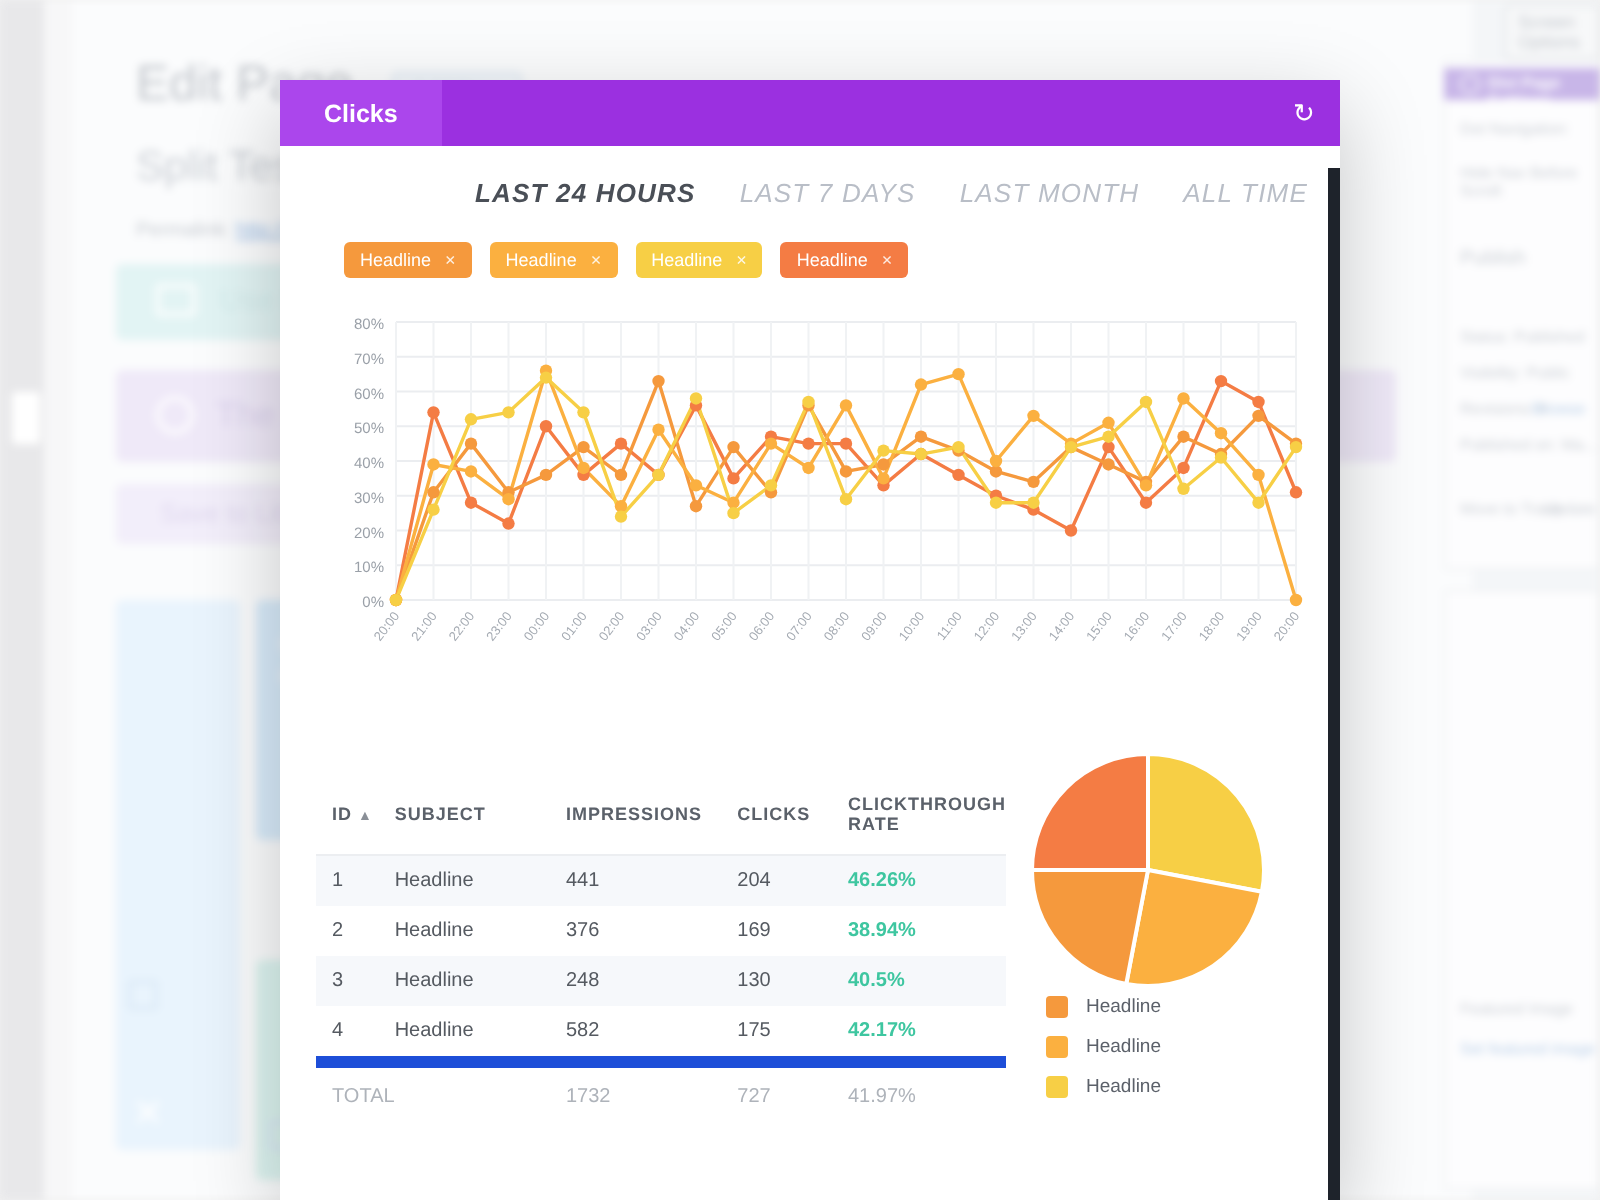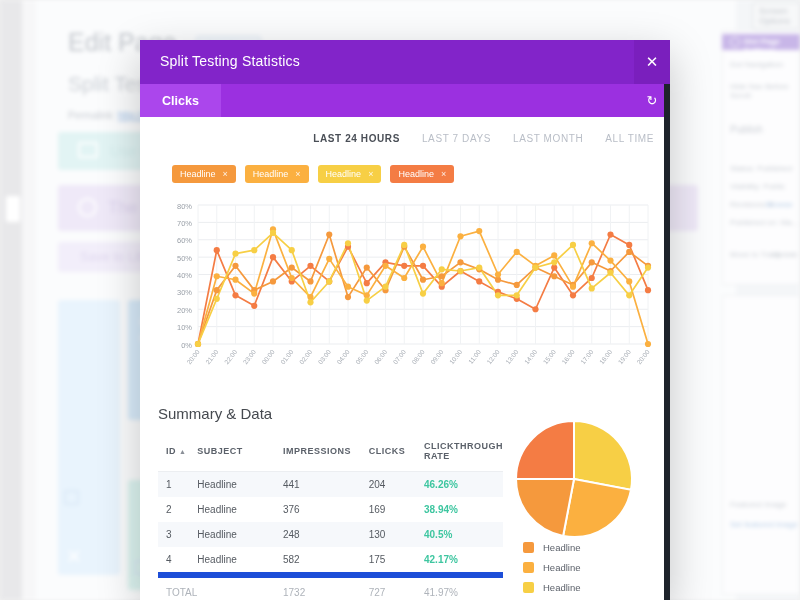--- a/index.html
+++ b/index.html
@@ -59,21 +59,21 @@
 
   .modal-tabs { position: relative; height: 33px; background: #9b30e0; display: flex; align-items: stretch; }
   .tab { display: flex; align-items: center; padding: 0 22px; font-size: 12.5px; color: #ffffff; cursor: pointer; white-space: nowrap; }
   .tab.active { background: #ab46ec; font-weight: bold; }
   .tab-refresh { position: absolute; right: 0; top: 0; width: 36px; height: 33px; display: flex; align-items: center; justify-content: center; color: #fff; font-size: 13px; cursor: pointer; }
 
   .modal-body { position: relative; height: 483px; background: #fff; }
 
   
   .ranges { position: absolute; right: 16px; top: 16px; display: flex; gap: 22px; }
-  .range { font-size: 10px; color: #b9bec7; letter-spacing: .6px; cursor: pointer; }
+  .range { font-size: 13px; color: #b9bec7; letter-spacing: .6px; cursor: pointer; font-style: italic; }
   .range.active { color: #4a4f57; font-weight: bold; }
 
   
   .tags { position: absolute; left: 32px; top: 48px; display: flex; gap: 9px; }
   .tag { display: flex; align-items: center; gap: 7px; border-radius: 3px; padding: 4px 8px; font-size: 9px; color: #fff; cursor: pointer; }
   .tag .tx { color: #fff; }
   .tag .cl { font-size: 9px; opacity: .85; cursor: pointer; }
 
   
   .chart { position: absolute; left: 18px; top: 80px; width: 500px; height: 195px; }
@@ -164,24 +164,20 @@
     <div class="bg-rtxt" style="left:730px; top:218px;">Published on: Ma...</div>
     <div class="bg-rtxt" style="left:730px; top:250px;">Move to Trash</div>
     <div class="bg-rtxt" style="left:772px; top:250px;">Update</div>
     <div class="bg-rpanel2"></div>
     <div class="bg-rtxt" style="left:730px; top:500px;">Featured Image</div>
     <div class="bg-rlink" style="left:730px; top:520px;">Set featured image</div>
   </div>
 
   <div class="modal">
 
-    <div class="modal-head">
-      <div class="modal-title">Split Testing Statistics</div>
-      <div class="modal-close">✕</div>
-    </div>
 
     <div class="modal-tabs">
       <div class="tab active">Clicks</div>
       <div class="tab-refresh">↻</div>
     </div>
 
     <div class="modal-body">
 
       <div class="ranges">
         <div class="range active">LAST 24 HOURS</div>
@@ -379,21 +375,20 @@
             <circle cx="377.5" cy="70.55" r="3.1" fill="#f7cf45"></circle>
             <circle cx="396.25" cy="65.33749999999999" r="3.1" fill="#f7cf45"></circle>
             <circle cx="415" cy="47.96249999999999" r="3.1" fill="#f7cf45"></circle>
             <circle cx="433.75" cy="91.4" r="3.1" fill="#f7cf45"></circle>
             <circle cx="452.5" cy="75.7625" r="3.1" fill="#f7cf45"></circle>
             <circle cx="471.25" cy="98.35" r="3.1" fill="#f7cf45"></circle>
             <circle cx="490" cy="70.55" r="3.1" fill="#f7cf45"></circle>
           </svg>
         </div>
 
-      <div class="sum-title">Summary &amp; Data</div>
 
       <table class="table">
         <thead>
           <tr>
             <th class="c-id">
               <span>ID</span>
               <span class="sort-arrow">▲</span>
             </th>
             <th class="c-sub">SUBJECT</th>
             <th class="c-imp">IMPRESSIONS</th>

